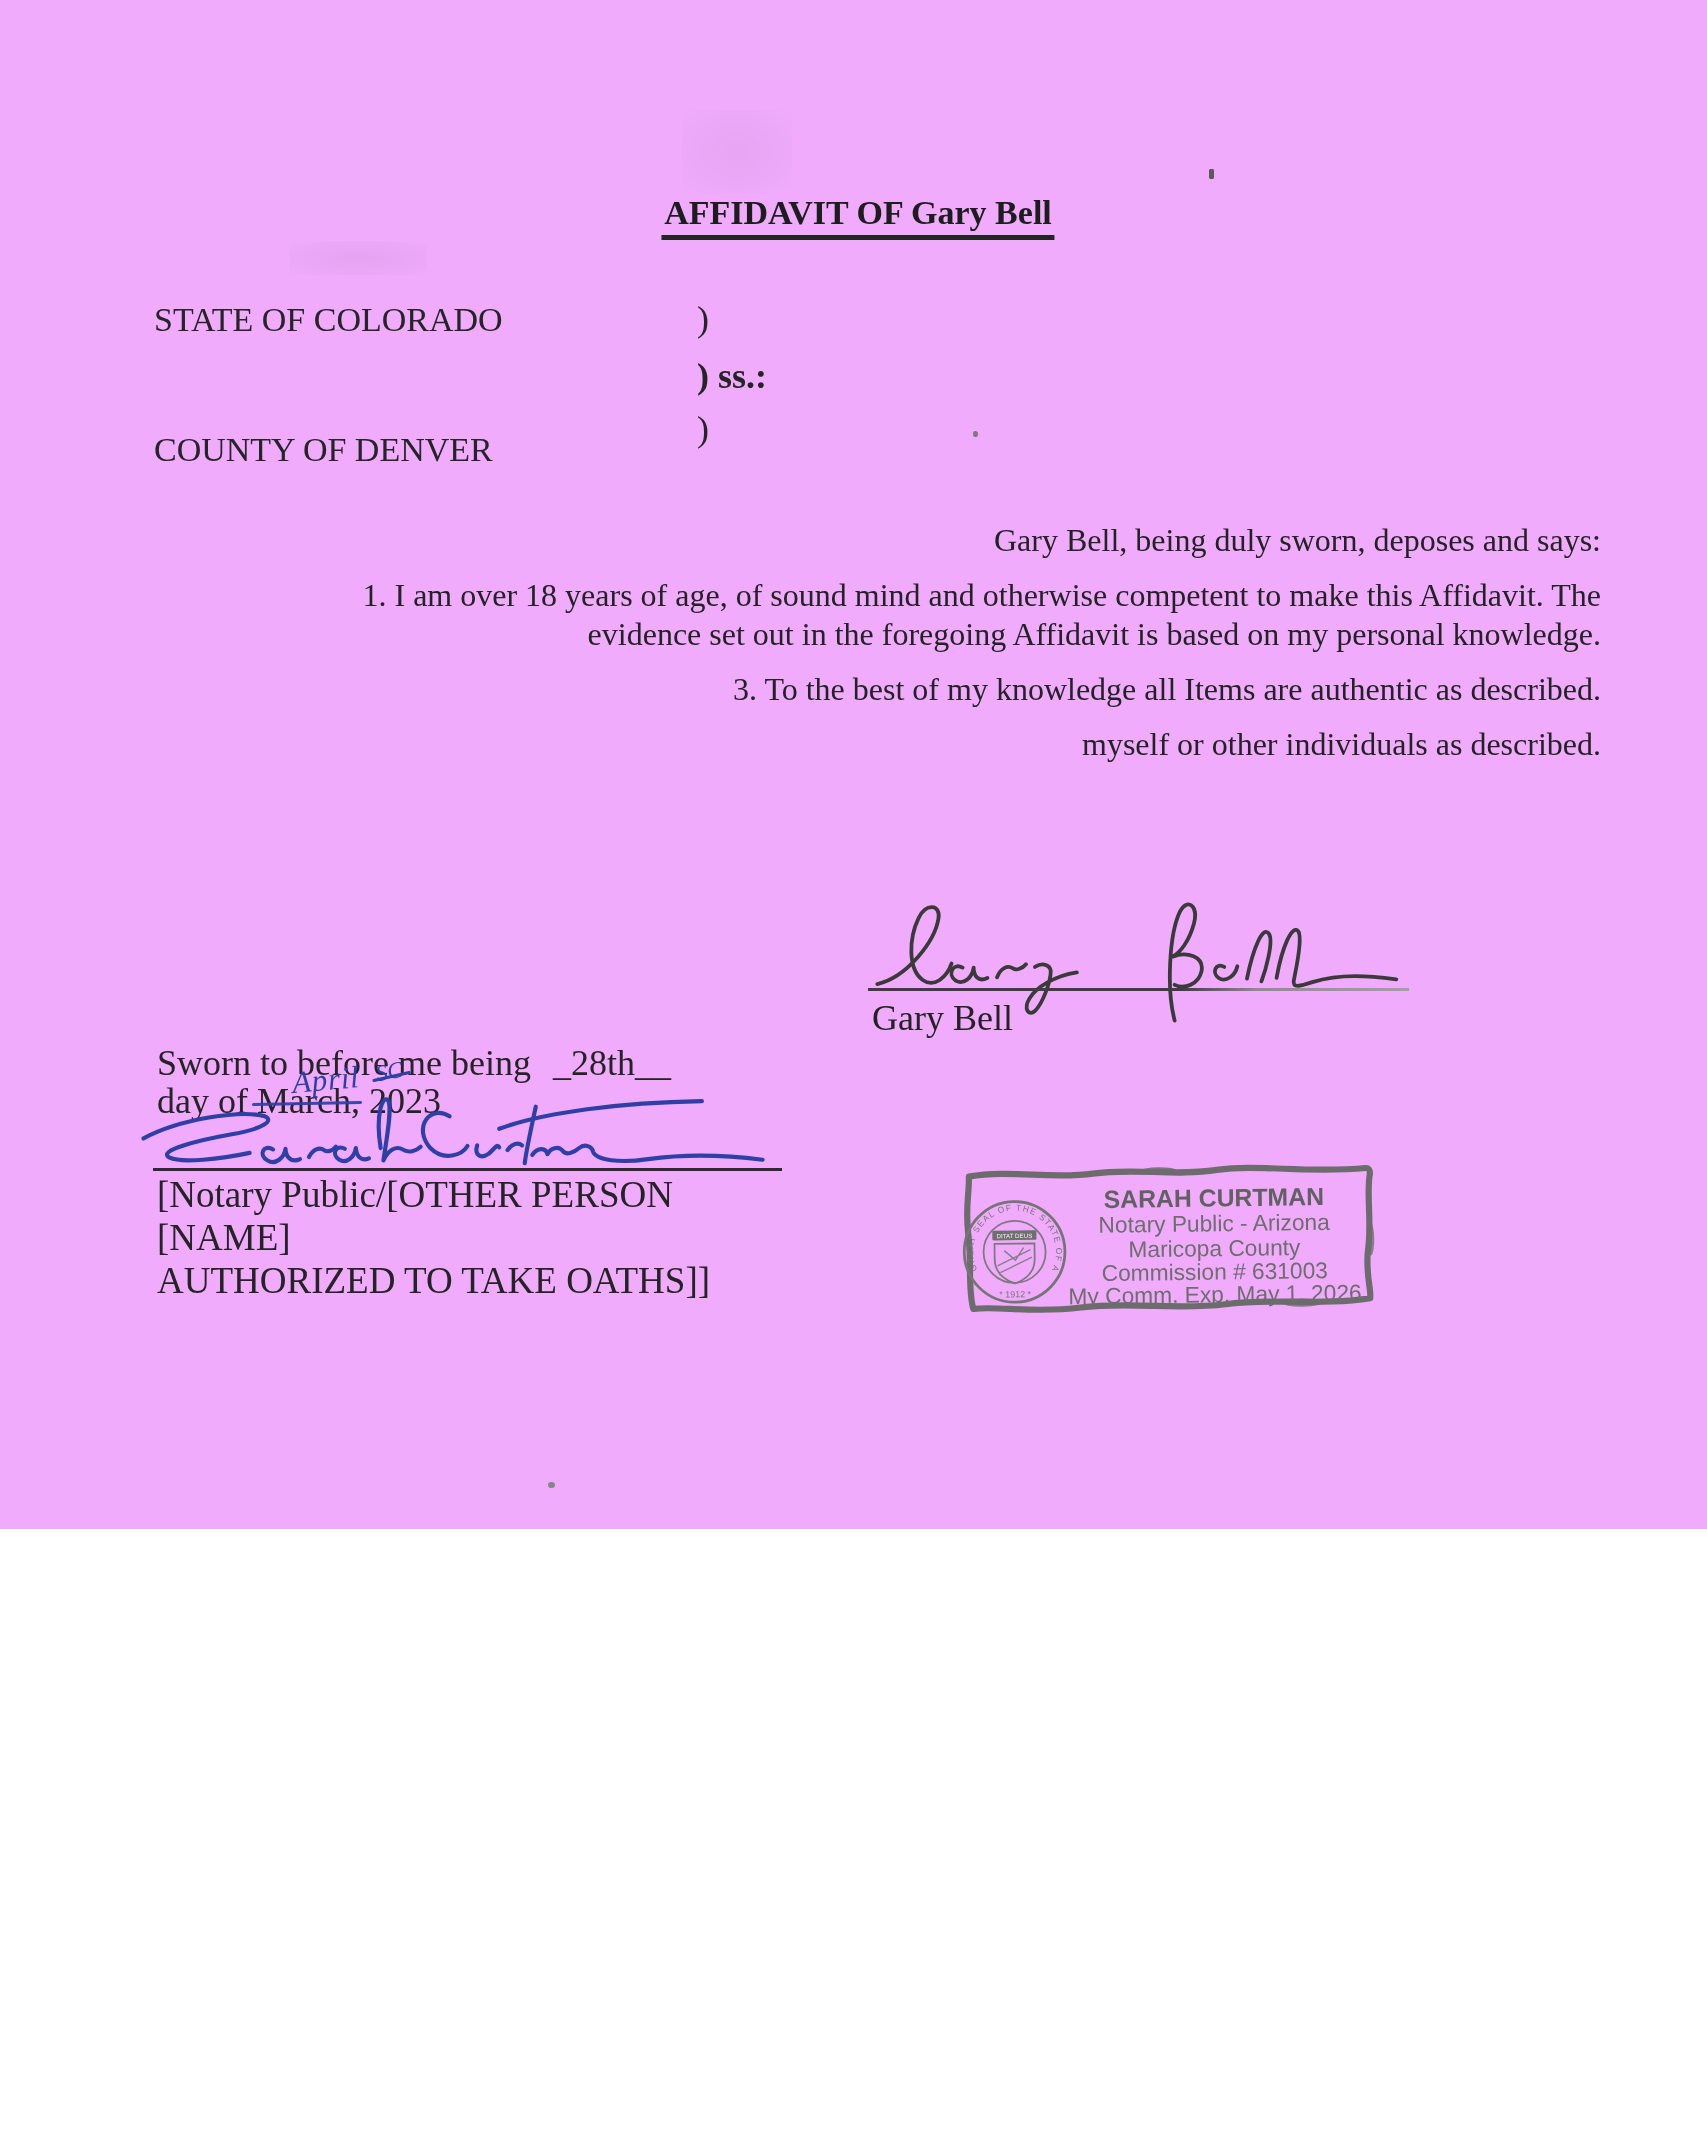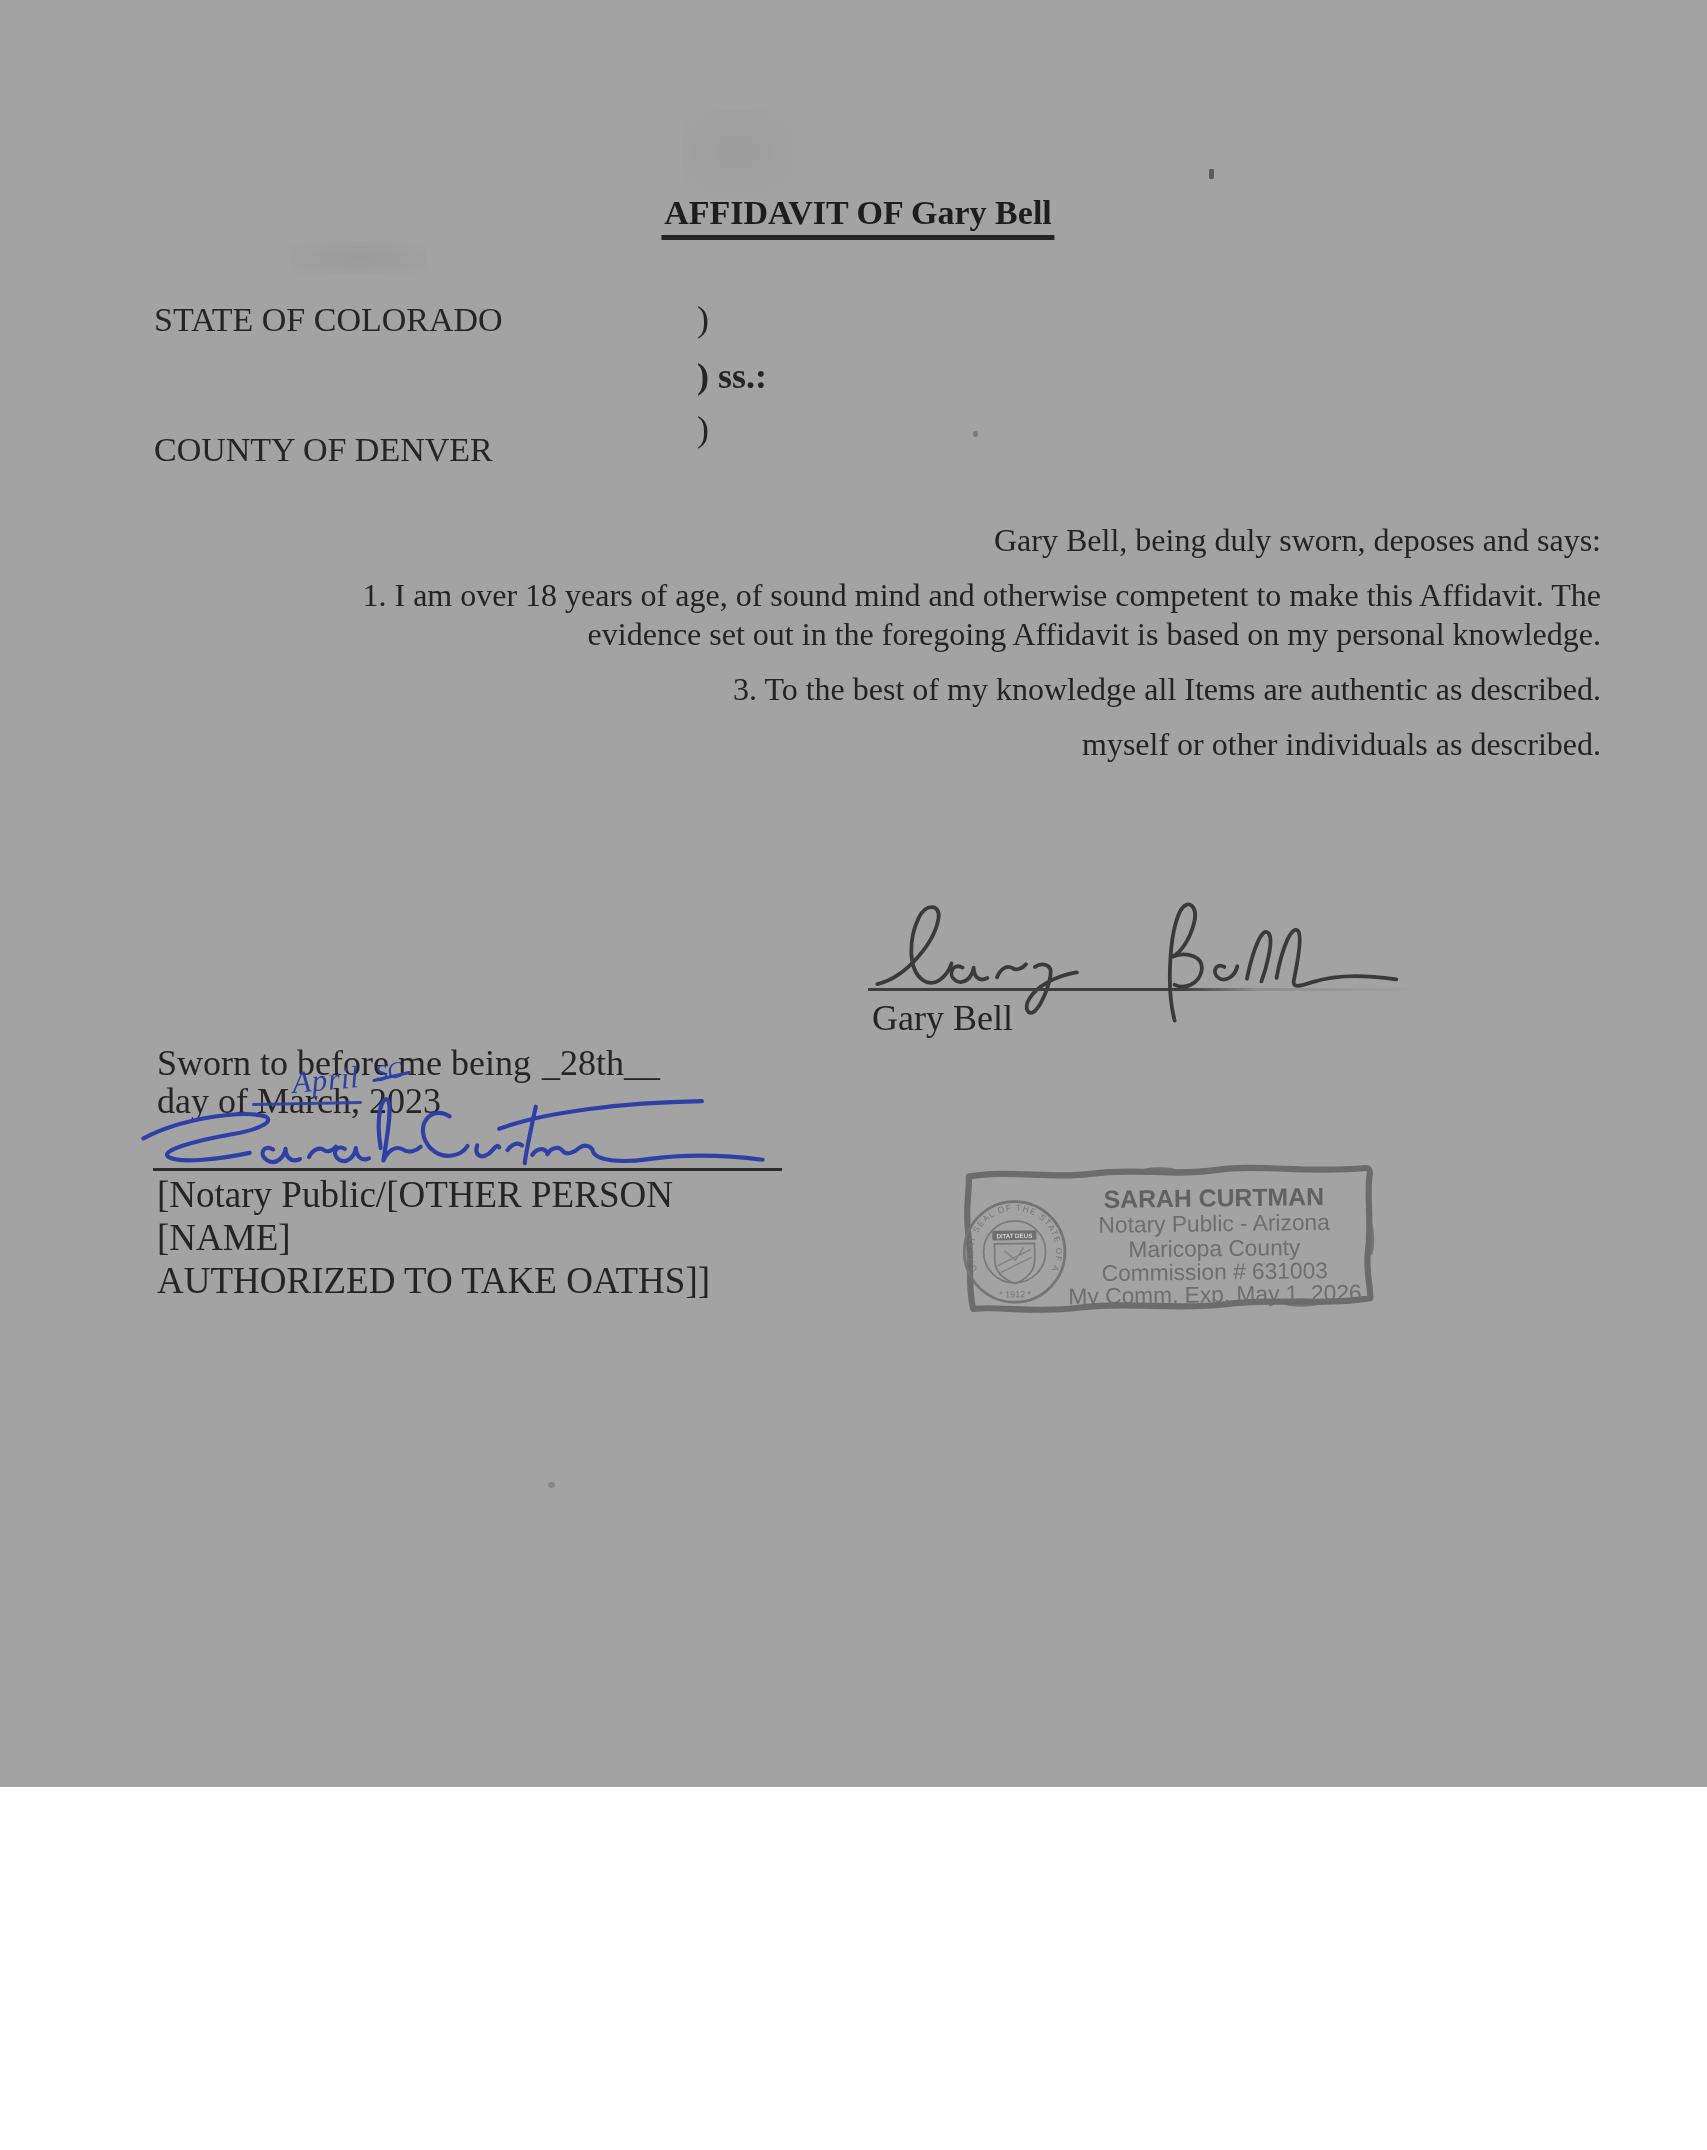--- a/index.html
+++ b/index.html
@@ -1,38 +1,38 @@
 <!DOCTYPE html>
 <html style="font-size:11px"><head>
 <meta charset="utf-8">
 <style>
   html,body{margin:0;padding:0;}
   body{width:1708px;height:2151px;background:#ffffff;font-family:"Liberation Serif",serif;color:#222;}
-  .page{position:relative;width:1708px;height:1787px;background:#a3a3a3;overflow:hidden;}
+  .page{position:relative;width:1708px;height:1529px;background:#f0abfc;overflow:hidden;}
 
   .doc-title{position:absolute;left:858px;top:194px;transform:translateX(-50%);
     font-size:34px;font-weight:bold;white-space:nowrap;color:#1d1d1d;
     border-bottom:5.5px solid #242424;padding:0 2.8px 3.4px 2.8px;}
 
   .venue-row{position:absolute;left:154px;font-size:34px;white-space:nowrap;color:#252525;}
   .venue-paren{position:absolute;left:697px;font-size:36px;color:#252525;}
 
   .body-block{position:absolute;left:141px;top:521px;width:1460px;font-size:32px;color:#232323;}
   .body-block p{margin:0 0 16px 0;padding:0;}
   .body-block .line{display:block;line-height:39px;white-space:nowrap;text-align:right;}
 
   
   .sig-gary{position:absolute;left:869px;top:900px;width:537px;height:138px;}
   .sig-line-gary{position:absolute;left:868px;top:988px;width:541px;height:3.4px;
     background:linear-gradient(to right,#3e3e3e 0%,#3e3e3e 58%,#8e8e8e 72%,#a0a0a0 100%);}
   .printed-name{position:absolute;left:872px;top:997px;font-size:36px;color:#232323;white-space:nowrap;}
 
   
   .jurat-l1{position:absolute;left:157px;top:1042px;font-size:36px;white-space:nowrap;color:#242424;}
-  .jurat-l1 .dayval{margin-left:11px;}
+  .jurat-l1 .dayval{margin-left:22px;}
   .jurat-l2{position:absolute;left:157px;top:1080px;font-size:36px;white-space:nowrap;color:#242424;}
   .month-wrap{position:relative;display:inline-block;}
   .pen{color:#2e3fa5;}
   .strike-march{position:absolute;left:252px;top:1102px;width:110px;height:3.4px;background:#2e3fa5;
     transform:rotate(-1.2deg);border-radius:2.1px;opacity:.92;}
   .hw-april{position:absolute;left:292px;top:1062px;font-size:31px;font-style:italic;
     color:#2e3fa5;transform:rotate(-5deg);white-space:nowrap;letter-spacing:0.7px;}
   .hw-initials{position:absolute;left:376px;top:1059px;font-size:23px;font-style:italic;
     color:#2e3fa5;transform:rotate(-11deg);}
   .initials-strike{position:absolute;left:372px;top:1075px;width:39px;height:2.8px;background:#2e3fa5;

